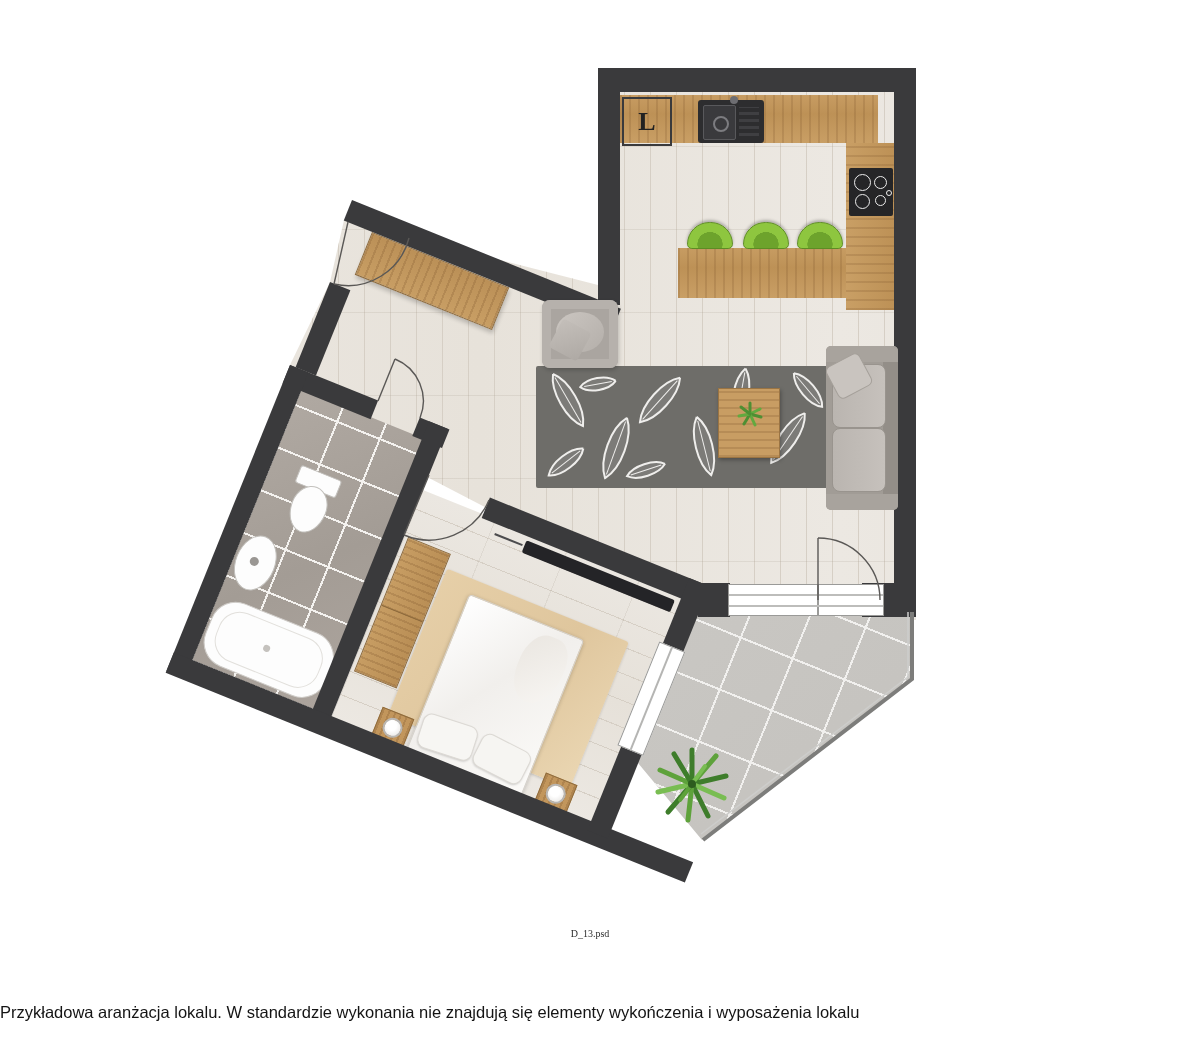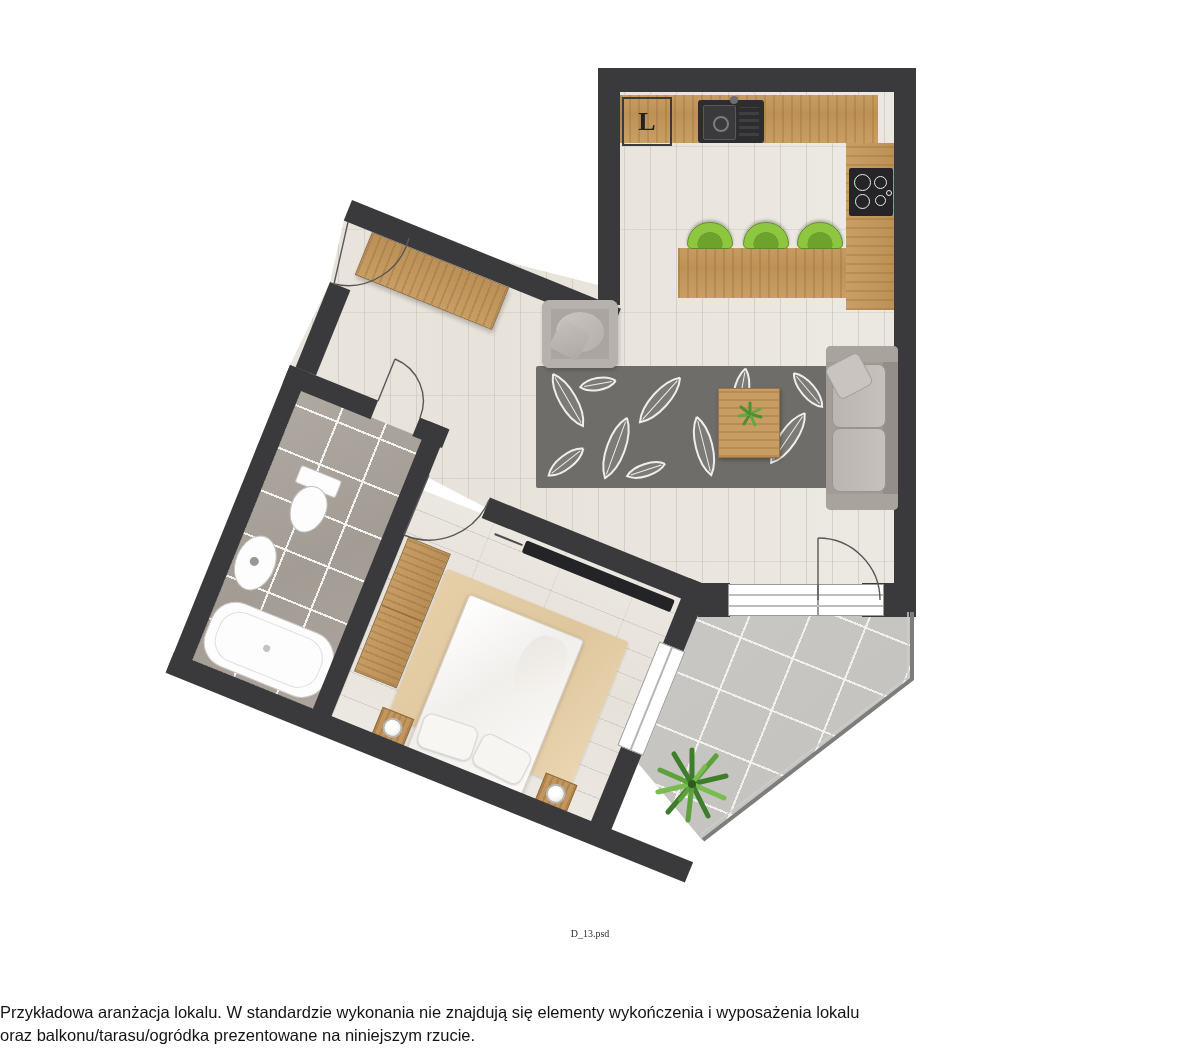--- a/index.html
+++ b/index.html
@@ -328,14 +328,13 @@
     <line x1="818" y1="600" x2="818" y2="538"></line>
     <path d="M818,538 A62,62 0 0 1 880,600"></path>
   </g>
   <polyline points="912,612 912,679 703,840" stroke="#7d7d7b" stroke-width="4" fill="none"></polyline>
   <polyline points="908,612 908,677 701,834" stroke="#cdcdcb" stroke-width="1.5" fill="none"></polyline>
 </svg>
 
 <div class="abs filename">D_13.psd</div>
 <div class="abs footer">
   <div>Przykładowa aranżacja lokalu. W standardzie wykonania nie znajdują się elementy wykończenia i wyposażenia lokalu</div>
-  <div>oraz balkonu/tarasu/ogródka prezentowane na niniejszym rzucie.</div>
 </div>
 
 </body></html>

